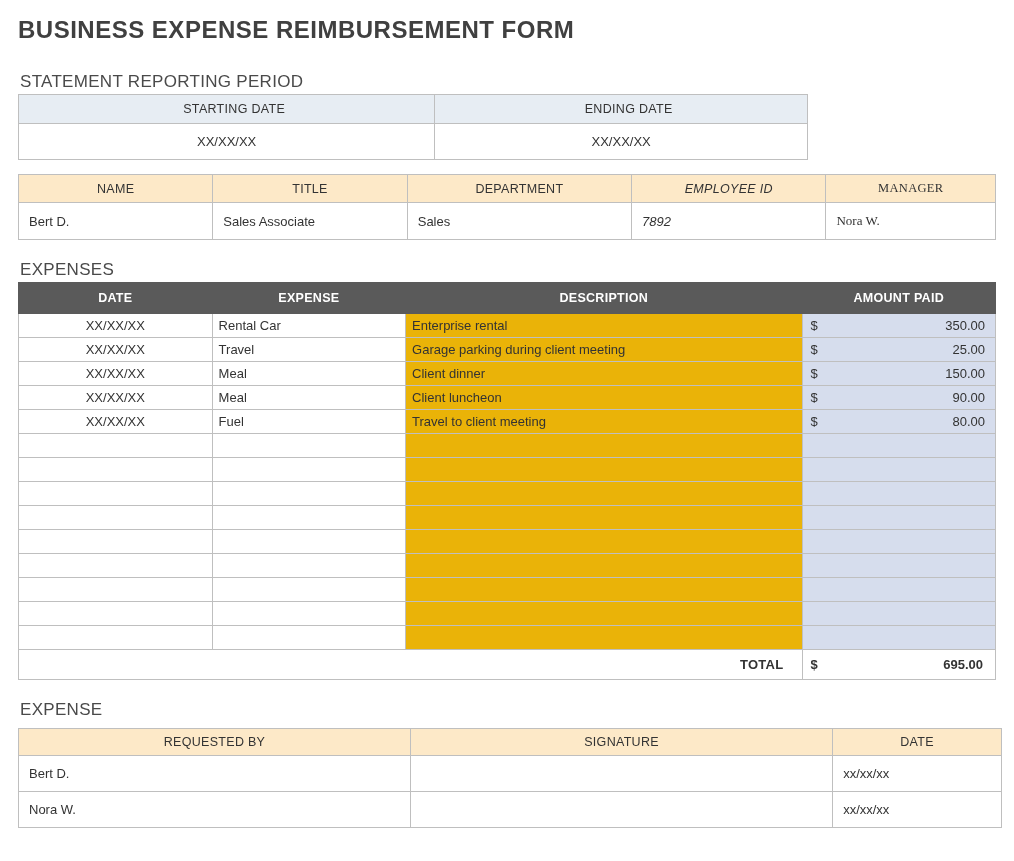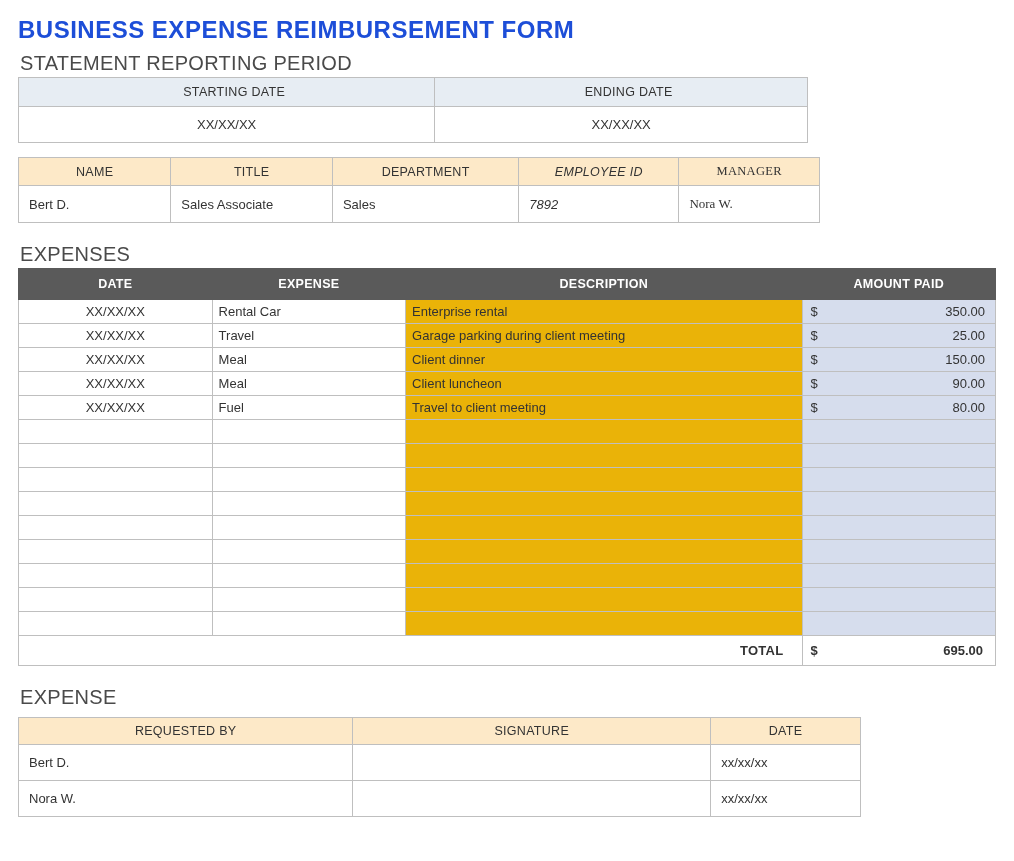--- a/index.html
+++ b/index.html
@@ -8,25 +8,25 @@
     margin: 0;
     padding: 16px 18px;
     background: #fff;
     color: #333;
     font-size: 13px;
   }
   .main-title {
     font-size: 24px;
     letter-spacing: 0.5px;
     font-weight: 700;
-    color: #1d4ed8;
-    margin: 0 0 8px 0;
+    color: #404040;
+    margin: 0 0 28px 0;
   }
   .section-title {
-    font-size: 20px;
+    font-size: 17px;
     color: #4a4a4a;
     margin: 0 0 2px 2px;
     letter-spacing: 0.3px;
   }
   table {
     border-collapse: collapse;
     width: 100%;
   }
   td, th {
     border: 1px solid #bfbfbf;
@@ -41,21 +41,21 @@
     text-align: center;
     font-size: 12.5px;
     letter-spacing: 0.3px;
     padding-left: 23px;
   }
   .period-data td {
     text-align: center;
     height: 36px;
   }
   
-  .info-table { width: 802px; margin-bottom: 20px; }
+  .info-table { width: 978px; margin-bottom: 20px; }
   .info-header td {
     background: #fde9c8;
     text-align: center;
     font-size: 12.5px;
     letter-spacing: 0.3px;
     padding: 6px 0;
   }
   .info-data td {
     text-align: left;
     padding: 10px 10px;
@@ -100,21 +100,21 @@
   }
   .total-row td.total-amount {
     background: #fff;
     font-weight: 700;
     position: relative;
   }
   .total-row td.total-amount .cur { position: absolute; left: 8px; }
   .total-row td.total-amount .val { display: block; text-align: right; padding-right: 4px;}
   
   .approval-section { margin-top: 20px; }
-  .approval-table { width: 843px; margin-top: 8px; }
+  .approval-table { width: 984px; margin-top: 8px; }
   .approval-header td {
     background: #fde9c8;
     text-align: center;
     font-size: 12.5px;
     letter-spacing: 0.3px;
     padding: 6px 0;
   }
   .approval-data td {
     text-align: left;
     padding: 10px 10px;

